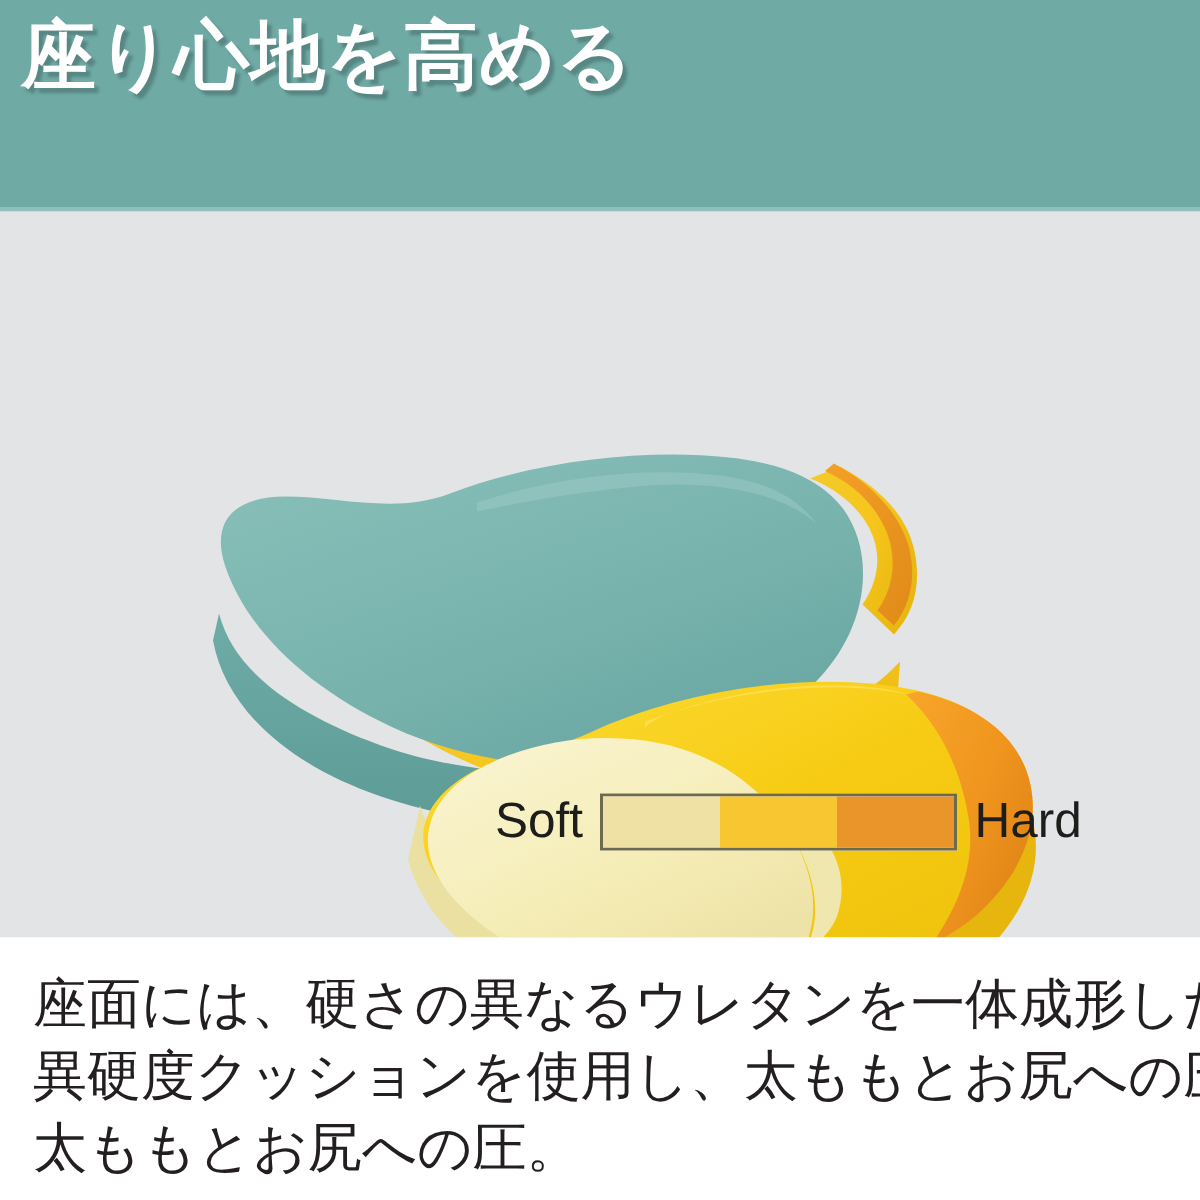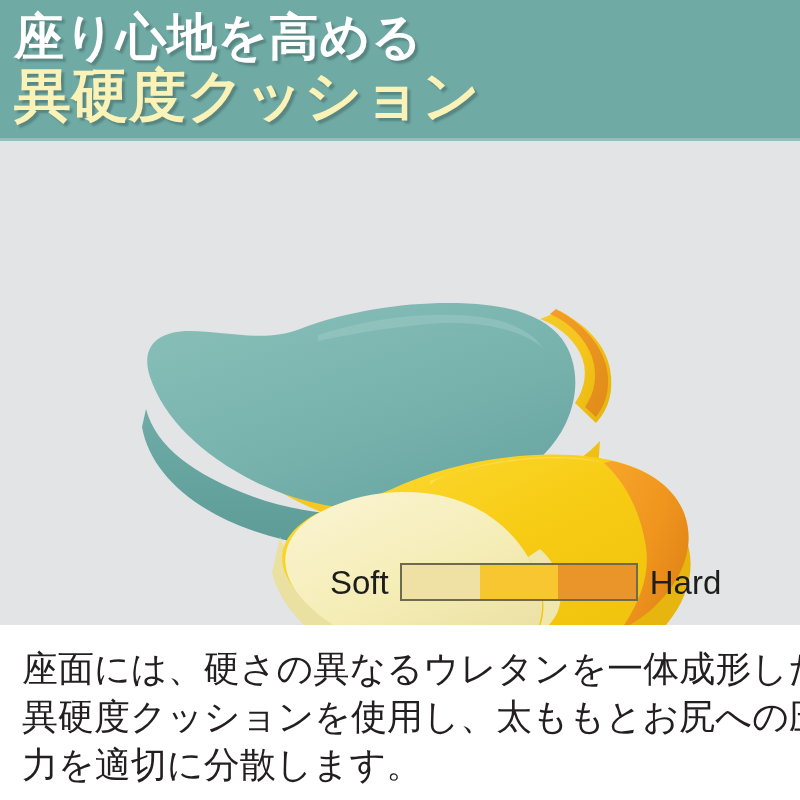--- a/index.html
+++ b/index.html
@@ -78,23 +78,23 @@
     top: 0;
     width: 800px;
     height: 484px;
     display: block;
   }
 
   
   .legend {
     position: absolute;
     left: 330px;
-    top: 416px;
+    top: 388px;
     display: flex;
-    align-items: flex-end;
+    align-items: flex-start;
     height: 44px;
   }
   .legend-label {
     font-size: 33px;
     line-height: 36px;
     color: #1D1D1B;
     font-weight: normal;
     letter-spacing: 0px;
   }
   .legend-label.soft { margin-right: 11px; }
@@ -131,21 +131,20 @@
     letter-spacing: 0px;
   }
 </style>
 </head>
 <body>
 
 <div id="page">
 
   <div class="header-banner">
     <div class="header-line header-line-1">座り心地を高める</div>
-    <div class="header-line header-line-2">異硬度クッション</div>
   </div>
 
   <div class="illus-panel">
 
     <svg class="illus-svg" viewBox="0 0 800 484" xmlns="http://www.w3.org/2000/svg">
       <defs>
         <linearGradient id="tealGrad" x1="0.15" y1="0.05" x2="0.8" y2="0.95">
           <stop offset="0%" stop-color="#86BDB7"></stop>
           <stop offset="45%" stop-color="#7BB5B0"></stop>
           <stop offset="100%" stop-color="#6AA7A2"></stop>
@@ -277,16 +276,16 @@
         <span class="legend-seg s2"></span>
         <span class="legend-seg s3"></span>
       </span>
       <span class="legend-label hard">Hard</span>
     </div>
   </div>
 
   <div class="desc-block">
     <div class="desc-line">座面には、硬さの異なるウレタンを一体成形した</div>
     <div class="desc-line">異硬度クッションを使用し、太ももとお尻への圧</div>
-    <div class="desc-line">力を適切に分散します。</div>
+    <div class="desc-line">太ももとお尻への圧。</div>
   </div>
 
 </div>
 
 </body></html>

